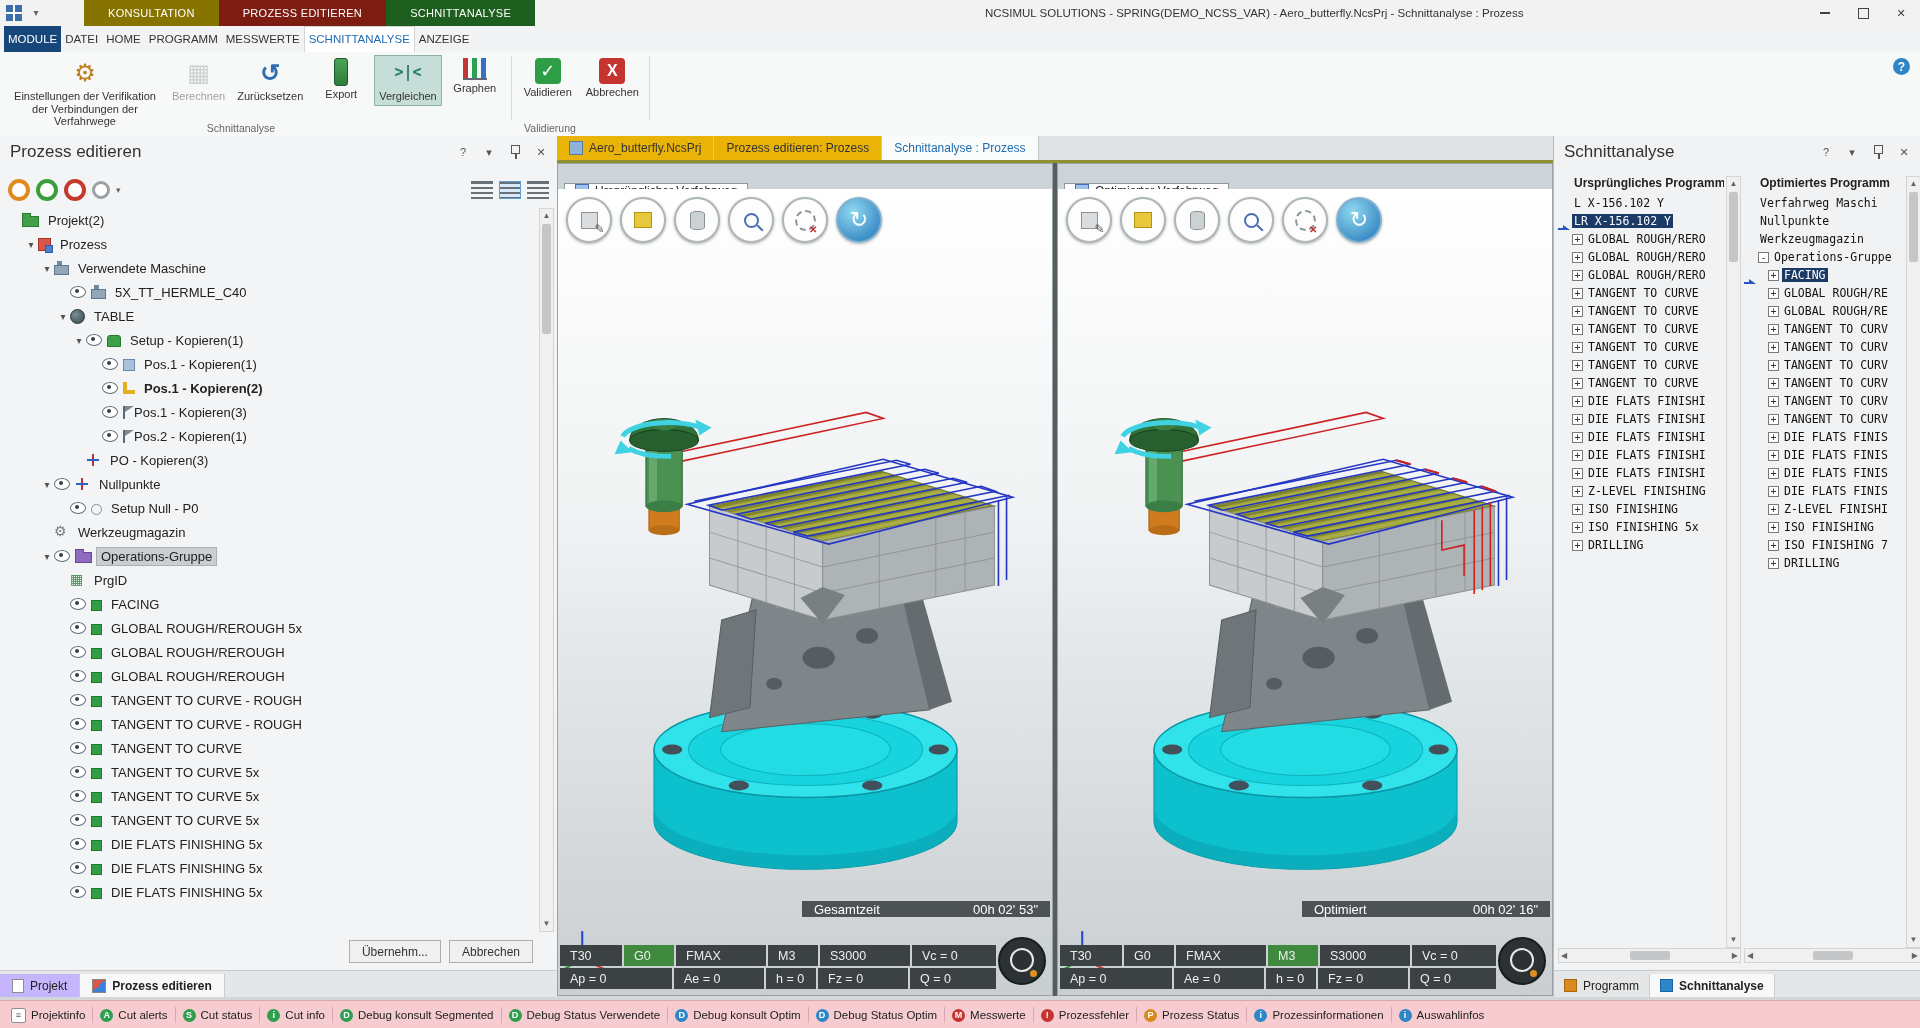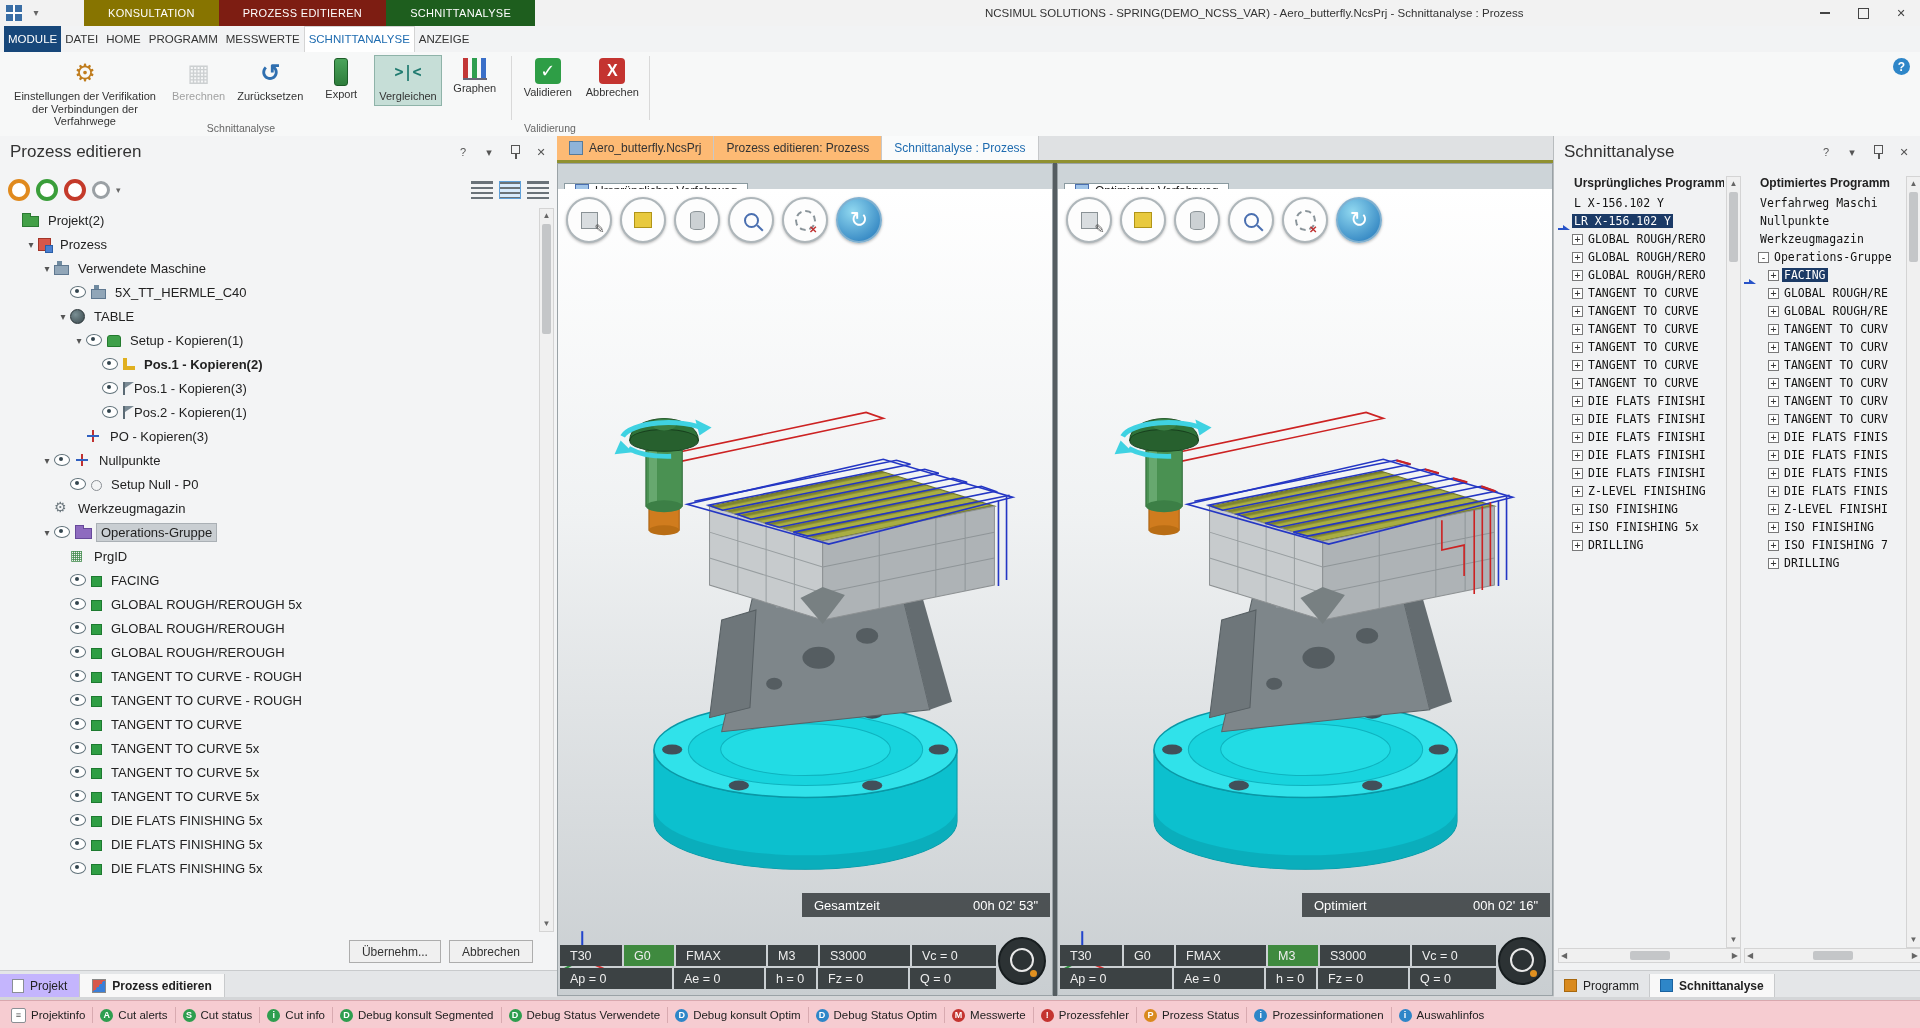--- a/index.html
+++ b/index.html
@@ -107,21 +107,21 @@
   .lp-buttons{position:absolute;right:24px;top:804px;display:flex;gap:8px}
   .btn{height:23px;padding:0 12px;font-size:12px;background:#f0f0f0;border:1px solid #adadad;color:#333}
   .lp-tabs{position:absolute;left:0;right:0;top:834px;height:26px;background:#e4e6e8;border-top:1px solid #c8cacc;display:flex;align-items:flex-end}
   .lptab{display:inline-flex;align-items:center;gap:6px;height:23px;padding:0 12px;font-size:12px;background:#c4b5fd;border-right:1px solid #c8cacc}
   .lptab.active{background:#f8f8f8;font-weight:bold}
   .project-icon{width:10px;height:12px;background:#fff;border:1px solid #8a8f94}
   .process-tab-icon{width:12px;height:12px;background:linear-gradient(135deg,#d8574a 50%,#3a7fd8 50%);border:1px solid #888}
   
   #center{position:absolute;left:557px;top:136px;width:996px;height:860px;background:#cfd3d5}
   .doctabs{position:absolute;left:0;top:0;right:0;height:24px;background:#dfe1e3;display:flex}
-  .dtab{display:inline-flex;align-items:center;gap:6px;height:24px;padding:0 12px;background:#fdba74;border-right:1px solid #c6c8ca;font-size:12px;color:#333}
+  .dtab{display:inline-flex;align-items:center;gap:6px;height:24px;padding:0 12px;background:#eab308;border-right:1px solid #c6c8ca;font-size:12px;color:#333}
   .dtab.active{background:#fafbfb;color:#1f6cb0}
   .dt-ic{width:12px;height:12px;background:#8fb3d8;border:1px solid #567a9a}
   .oliveline{position:absolute;left:0;top:24px;right:0;height:3px;background:#8f9030}
   .vpwrap{position:absolute;left:0;top:27px;right:0;bottom:0;display:flex}
   .viewport{flex:1;position:relative;border:1px solid #9aa2a6;box-sizing:border-box;background:#dfe3e5}
   .vsplit{width:4px;background:#555d61;flex:none}
   .vp-tabstrip{position:absolute;left:0;top:0;right:0;height:25px;background:#cdd4d8;border-bottom:1px solid #9aa4a8}
   .vp-tab{margin:19px 0 0 6px;display:inline-flex;align-items:flex-start;gap:6px;background:#fff;border:1px solid #8a9aa0;border-bottom:none;height:22px;padding:0 10px;font-size:12px}
   .vp-tab-ic{width:12px;height:10px;border:1px solid #4a6fb0;background:linear-gradient(#9fc3e8 40%,#fff 40%)}
   .vp-scene{position:absolute;left:0;top:25px;right:0;bottom:0;background:linear-gradient(180deg,#ffffff 0%,#f0f2f3 40%,#c9ced1 100%);overflow:hidden}
@@ -134,21 +134,21 @@
          display:flex;align-items:center;justify-content:center;box-sizing:border-box}
   .vcirc.blue{background:radial-gradient(circle at 35% 30%,#90d8f0,#1f74b8);color:#fff;font-size:22px;border-color:#7fb0d0}
   .vic-model-edit-icon{width:15px;height:15px;background:#d9dde0;border:1px solid #8a9296;position:relative}
   .vic-model-edit-icon::after{content:"✎";position:absolute;right:-8px;bottom:-8px;font-size:12px;color:#555}
   .vic-stock-icon{width:16px;height:14px;background:#e8c93e;border:1px solid #b09418}
   .vic-cylinder-icon{width:13px;height:17px;background:#ccd1d4;border:1px solid #8a9296;border-radius:6px/3px}
   .vic-zoom-icon{width:11px;height:11px;border:2px solid #4a6fb0;border-radius:50%;position:relative}
   .vic-zoom-icon::after{content:"";position:absolute;width:8px;height:2px;background:#4a6fb0;transform:rotate(45deg);right:-7px;bottom:-3px}
   .vic-deselect-icon{width:17px;height:17px;border:2px dashed #8a949a;border-radius:50%;position:relative}
   .vic-deselect-icon::after{content:"✕";position:absolute;right:-4px;bottom:-6px;color:#c03030;font-size:10px;font-weight:bold}
-  .vp-timebar{position:absolute;right:2px;bottom:78px;width:248px;height:24px;background:rgba(58,64,66,.88);color:#fff;
+  .vp-timebar{position:absolute;right:2px;bottom:78px;width:248px;height:16px;background:rgba(58,64,66,.88);color:#fff;
               display:flex;align-items:center;justify-content:space-between;padding:0 12px;font-size:13px;z-index:2;box-sizing:border-box}
   .vp-rows{position:absolute;left:2px;right:2px;bottom:6px;display:flex;flex-direction:column;gap:2px;z-index:2}
   .vrow{display:flex;gap:2px;height:21px;padding-right:54px}
   .cell{background:#3c4244;color:#eee;font-size:12.5px;display:flex;align-items:center;padding:0 10px;box-sizing:border-box}
   .cell.green{background:#3f8a3f}
   .cell.fill{flex:1}
   .vp-knob{position:absolute;right:6px;bottom:10px;width:44px;height:44px;border-radius:50%;background:#2c3234;border:2px solid #171d1f;z-index:3}
   .vp-knob::before{content:"";position:absolute;left:10px;top:9px;width:20px;height:20px;border:2px solid #e8e8e8;border-radius:50%}
   .vp-knob::after{content:"";position:absolute;right:7px;bottom:6px;width:7px;height:7px;background:#e09020;border-radius:50%}
   
@@ -318,20 +318,26 @@
         <span class="caret">▾</span>
         <span class="ti ti-globe"></span>
         <span class="tl">TABLE</span>
       </div>
       <div class="trow" style="padding-left: 68px;">
         <span class="caret">▾</span>
         <span class="ic-eye"></span>
         <span class="ti ti-clamp"></span>
         <span class="tl">Setup - Kopieren(1)</span>
       </div>
+      <div class="trow" style="padding-left: 84px;">
+        <span class="caret"></span>
+        <span class="ic-eye"></span>
+        <span class="ti ti-sq-blue"></span>
+        <span class="tl">Pos.1 - Kopieren(1)</span>
+      </div>
       <div class="trow bold" style="padding-left: 84px;">
         <span class="caret"></span>
         <span class="ic-eye"></span>
         <span class="ti ti-l-yellow"></span>
         <span class="tl">Pos.1 - Kopieren(2)</span>
       </div>
       <div class="trow" style="padding-left: 84px;">
         <span class="caret"></span>
         <span class="ic-eye"></span>
         <span class="ti ti-flag"></span>

